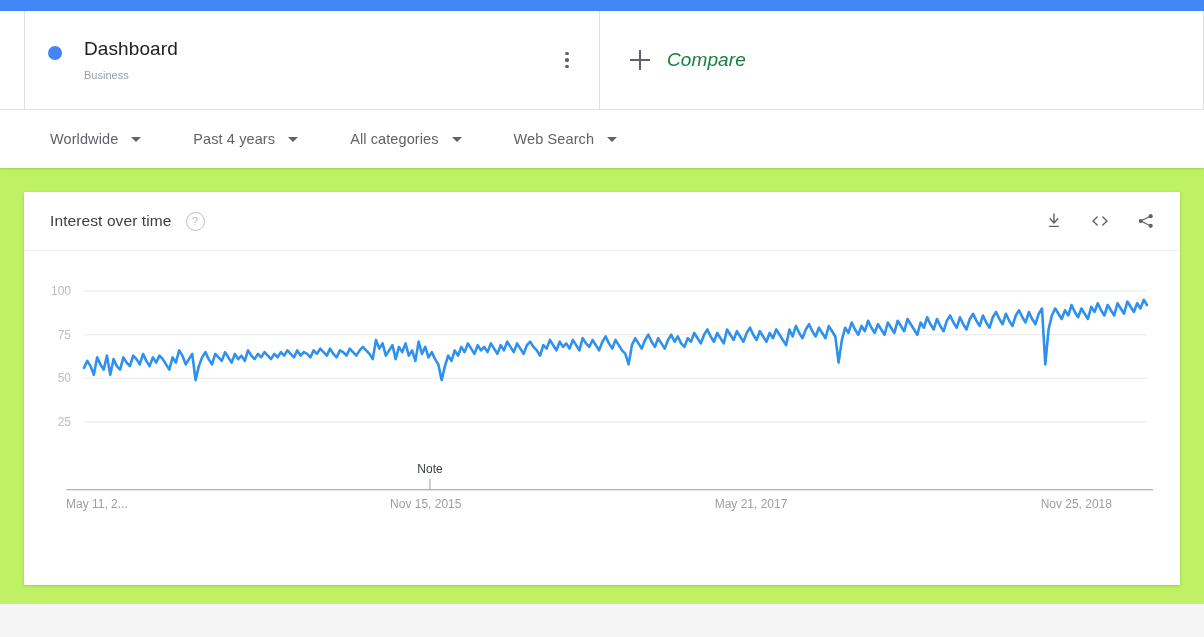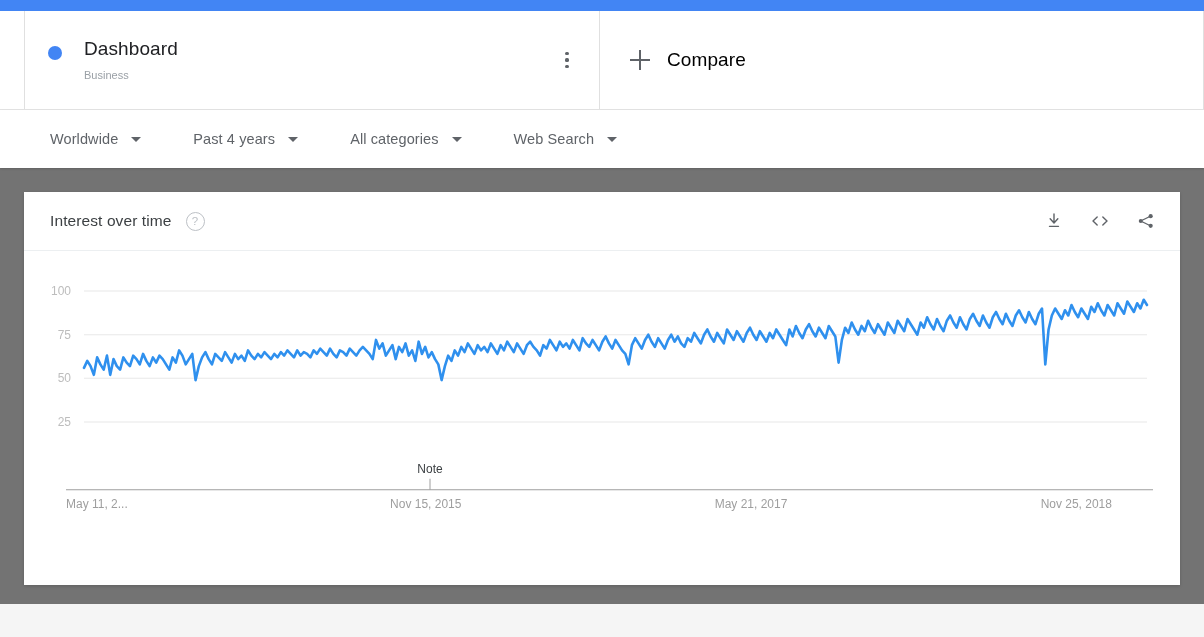--- a/index.html
+++ b/index.html
@@ -123,22 +123,23 @@
   .plus-icon::after {
     content: "";
     position: absolute;
     background: #5f6368;
   }
   .plus-icon::before { left: 0; right: 0; top: 9px; height: 1.6px; }
   .plus-icon::after  { top: 0; bottom: 0; left: 9px; width: 1.6px; }
   .compare-label {
     margin-left: 17px;
     font-size: 19px;
-    color: #000000;
+    color: #15803d;
     letter-spacing: 0.1px;
+    font-style: italic;
   }
 
   
   .filters {
     background: #ffffff;
     height: 58px;
     display: flex;
     align-items: center;
     padding-left: 50px;
     box-sizing: border-box;
@@ -164,21 +165,21 @@
     border-right: 5px solid transparent;
     border-top: 5.5px solid #5f6368;
     margin-left: 13px;
   }
 
   
   .content {
     padding: 24px 24px 0 24px;
     box-sizing: border-box;
     height: calc(637px - 11px - 132px - 58px);
-    background: #737373;
+    background: #bef264;
   }
   .card {
     background: #ffffff;
     height: 393px;
     box-shadow: 0 1px 3px rgba(0,0,0,0.17);
     box-sizing: border-box;
     display: flex;
     flex-direction: column;
   }
   .card-head {

